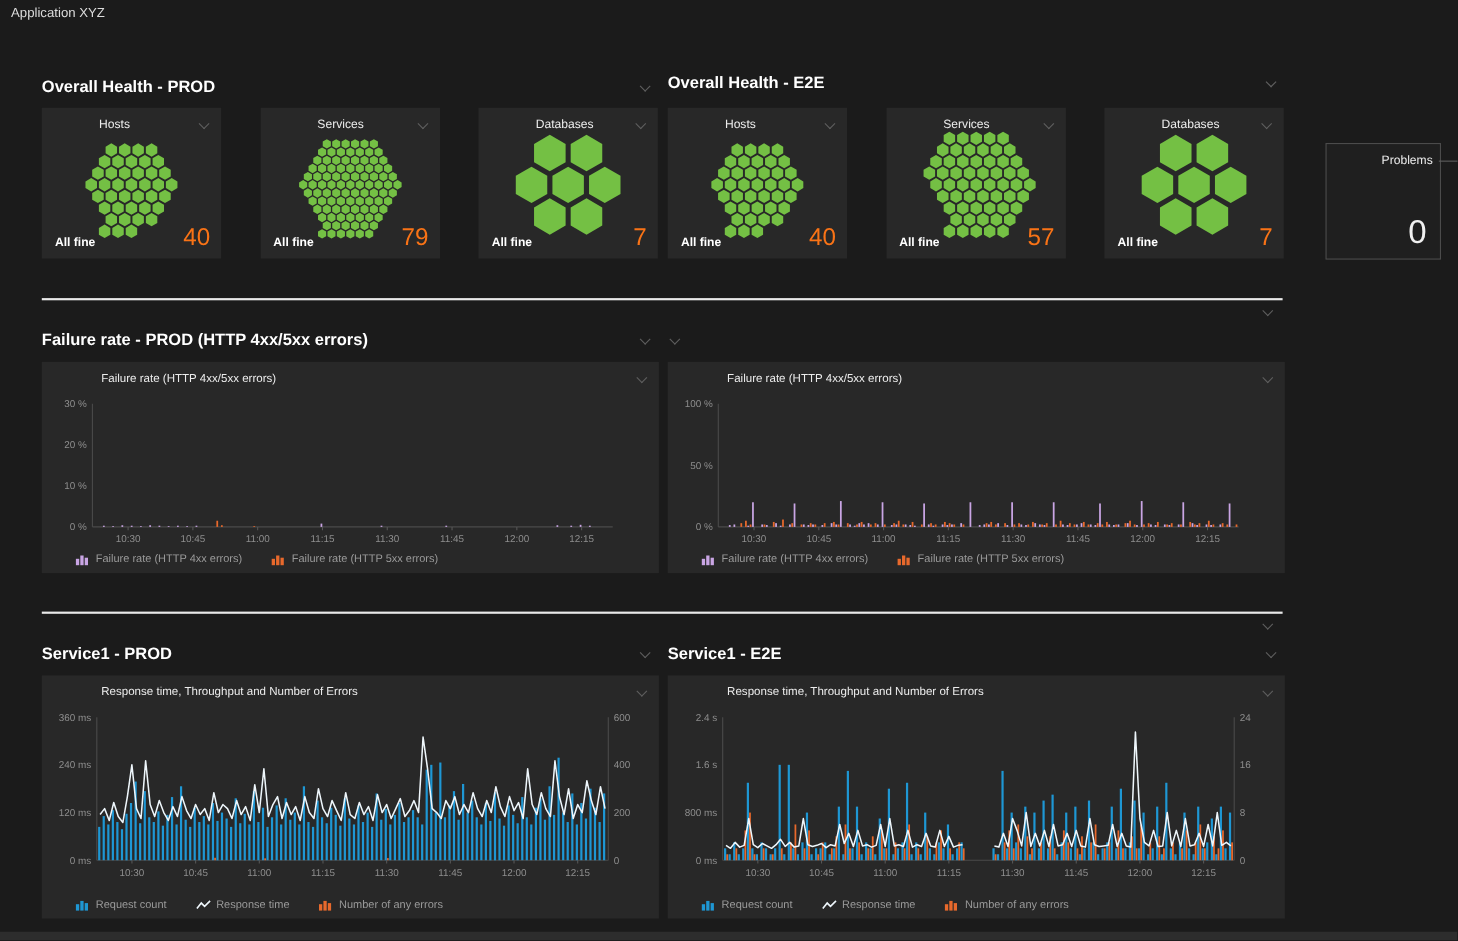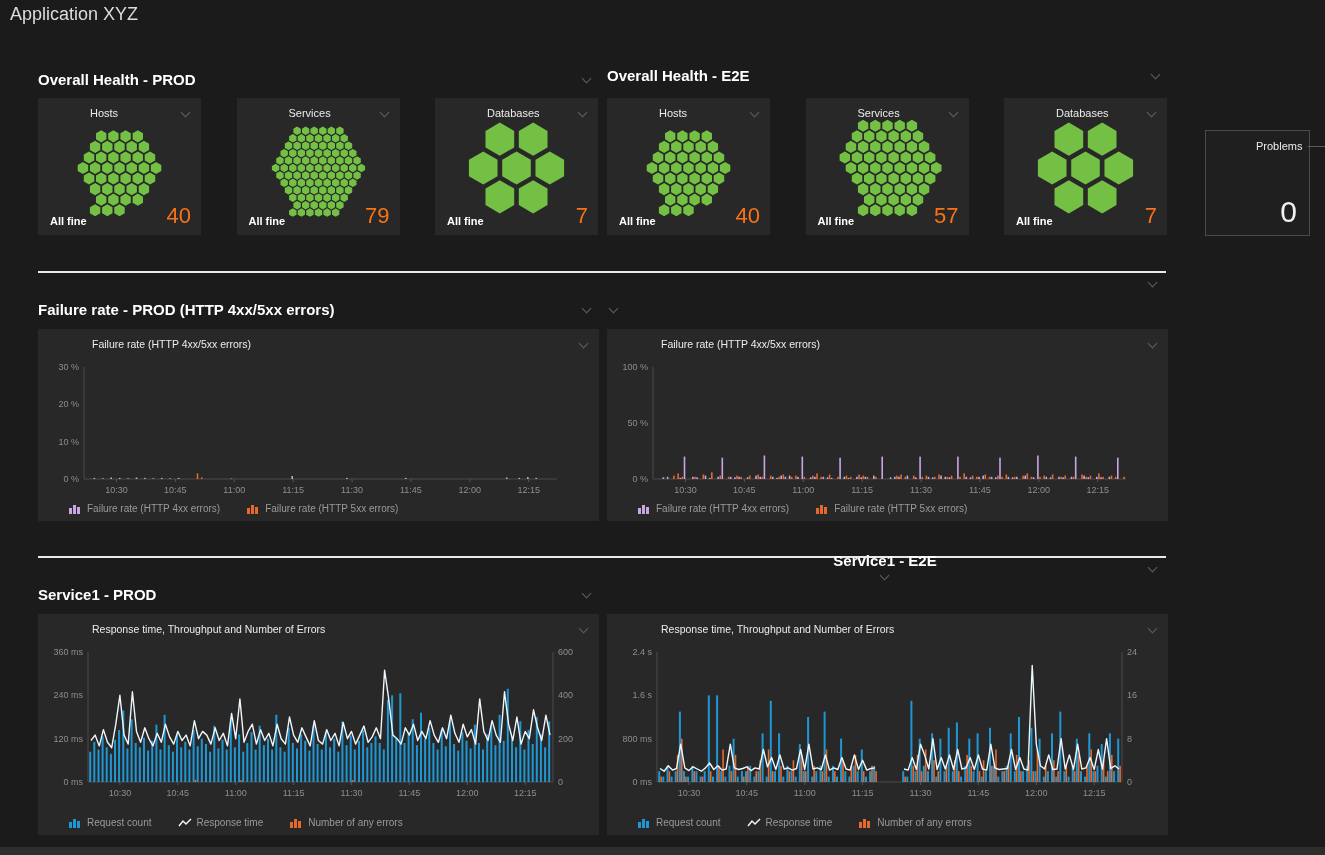--- a/index.html
+++ b/index.html
@@ -1,18 +1,18 @@
 <!DOCTYPE html>
 <html><head>
 <meta charset="utf-8">
 <style>
   html,body{margin:0;padding:0;background:#1b1b1b;}
   body{width:1325px;height:855px;position:relative;overflow:hidden;
        font-family:"Liberation Sans",sans-serif;color:#e6e6e6;}
-  .page-title{position:absolute;left:10px;top:4px;font-size:18px;color:#dcdcdc;}
+  .page-title{position:absolute;left:10px;top:4px;font-size:12px;color:#dcdcdc;}
   .section-header{position:absolute;display:flex;justify-content:space-between;align-items:center;
        font-size:15px;font-weight:bold;color:#ffffff;height:18px;}
   .tile{background:#282828;position:absolute;box-sizing:border-box;}
   .tile-head{position:absolute;left:0;top:0;right:0;height:24px;display:flex;
        justify-content:space-between;align-items:center;padding:6px 8px 0 12px;box-sizing:border-box;}
   .tile-title{font-size:11px;font-weight:normal;color:#ececec;padding-left:40px;}
   .chev{width:14px;height:14px;position:relative;cursor:pointer;flex:0 0 auto;}
   .chev::before{content:"";position:absolute;left:3px;top:3px;width:6px;height:6px;
        border-right:1.5px solid #5f5f5f;border-bottom:1.5px solid #5f5f5f;transform:rotate(45deg);}
   .health-row{position:absolute;display:flex;justify-content:space-between;width:560px;}
@@ -656,21 +656,21 @@
     </div>
 </div>
 
 <div class="divider" style="top:556px;"></div>
 <span class="chev divider-chev" style="top:561px;"></span>
 
 <div class="section-header" style="left:38px;top:585px;width:556px;">
   <span>Service1 - PROD</span>
   <span class="chev"></span>
 </div>
-<div class="section-header" style="left:607px;top:552px;width:556px;flex-direction:column;">
+<div class="section-header" style="left:607px;top:585px;width:556px;">
   <span>Service1 - E2E</span>
   <span class="chev"></span>
 </div>
 
 <div class="tile chart-tile" style="left:38px;top:614px;height:221px;">
   <div class="tile-head" style="padding-left:14px;">
       <span class="tile-title" style="font-size:10.5px;">Response time, Throughput and Number of Errors</span>
       <span class="chev"></span>
     </div>
   <svg class="chart-svg" width="549" height="168">

